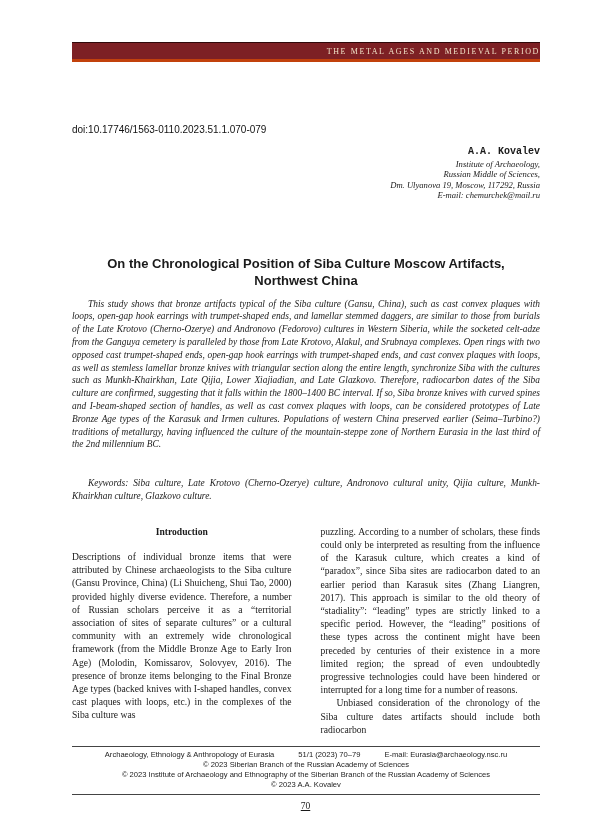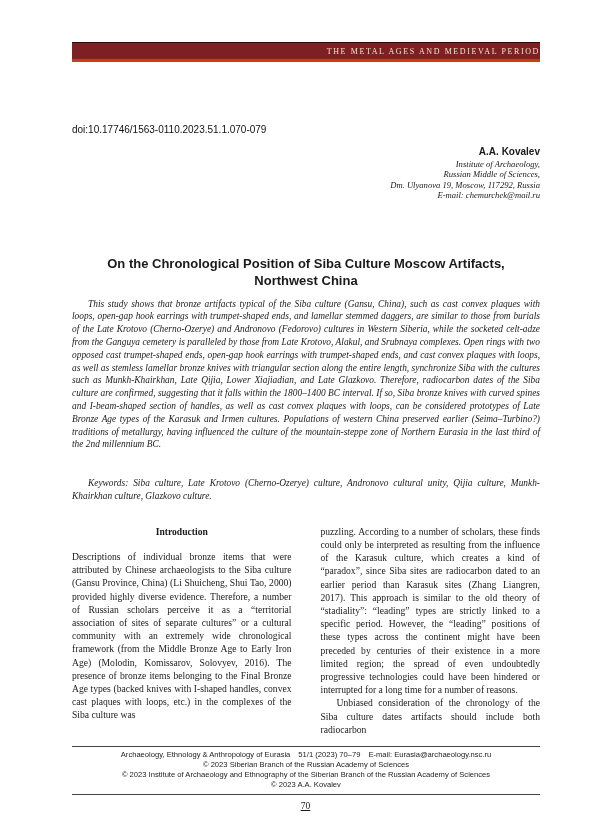--- a/index.html
+++ b/index.html
@@ -25,21 +25,21 @@
 
   .doi{
     margin-top:62px;
     font-family:"Liberation Sans", sans-serif;
     font-size:10px;
     color:#111;
   }
 
   .author-block{margin-top:11px;text-align:right;}
   .author-name{
-    font-family:Liberation Sans, sans-serif;
+    font-family:Liberation Mono, monospace;
     font-weight:bold;
     font-size:10px;
     margin-bottom:2px;
   }
   .affiliation-line{
     font-style:italic;
     font-size:8.6px;
     line-height:10.4px;
   }
 
@@ -94,21 +94,21 @@
     position:absolute;left:72px;right:71px;top:746px;
     border-top:1px solid #444;
     border-bottom:1px solid #444;
     padding:3px 0 4px 0;
     text-align:center;
     font-family:"Liberation Sans", sans-serif;
     font-size:7.6px;
     line-height:10px;
     color:#222;
   }
-  .footer-line1{display:flex;justify-content:center;gap:8px;white-space:nowrap;}
+  .footer-line1{display:flex;justify-content:center;gap:24px;white-space:nowrap;}
 
   .page-number{
     position:absolute;left:0;right:0;top:801px;
     text-align:center;
     font-size:9.5px;
     text-decoration:underline;
   }
 </style>
 </head>
 <body>

